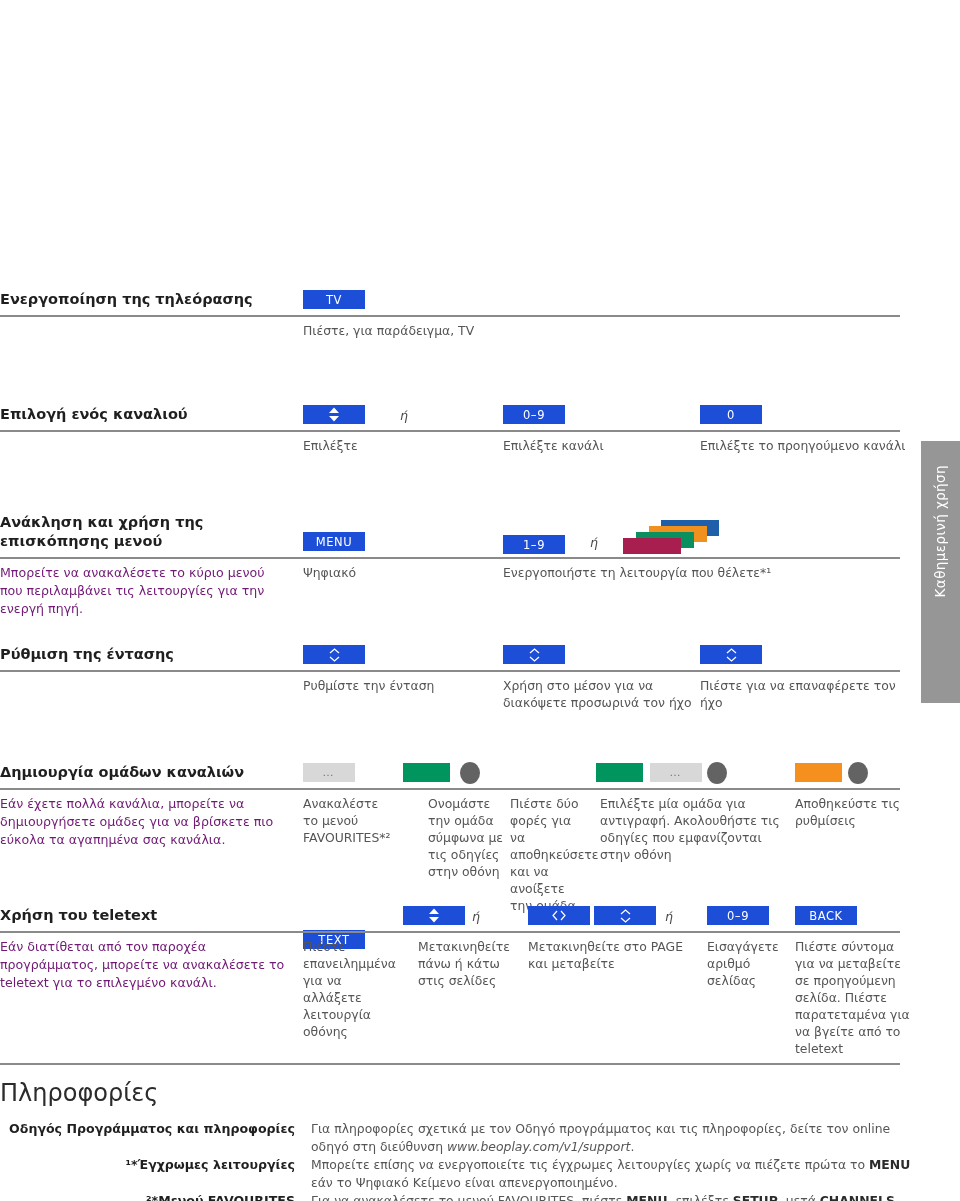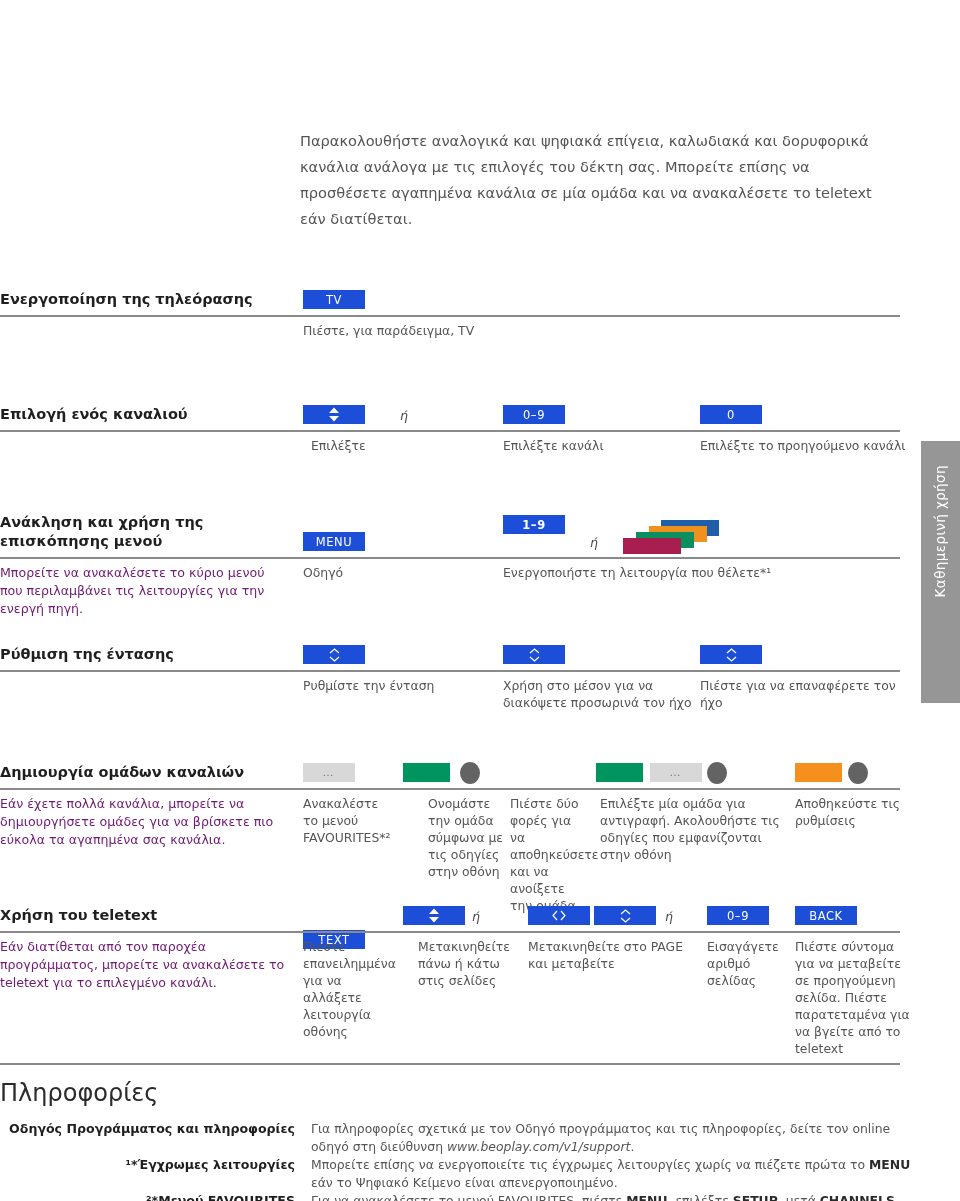--- a/index.html
+++ b/index.html
@@ -101,21 +101,20 @@
   .info-text b{font-weight:bold;color:#2b2b2b;}
 
   svg{display:block;}
 </style>
 </head>
 <body>
 
 <div class="page">
 
 
-  <div class="intro">Παρακολουθήστε αναλογικά και ψηφιακά επίγεια, καλωδιακά και δορυφορικά κανάλια ανάλογα με τις επιλογές του δέκτη σας. Μπορείτε επίσης να προσθέσετε αγαπημένα κανάλια σε μία ομάδα και να ανακαλέσετε το teletext εάν διατίθεται.</div>
 
   <div class="vtab">
     <span>Καθημερινή χρήση</span>
   </div>
 
   <div class="section" style="top:290px;">
     <div class="sect-title">Ενεργοποίηση της τηλεόρασης</div>
     <div class="chip" style="left:303px;top:0px;">TV</div>
     <div class="sect-rule" style="top:25px;"></div>
     <div class="caption" style="left:303px;top:32px;width:300px;">Πιέστε, για παράδειγμα, TV</div>
@@ -132,44 +131,44 @@
         </svg>
       </span>
     </div>
 
     <div class="or" style="left:400px;top:3px;">ή</div>
     <div class="chip" style="left:503px;top:0px;">0–9</div>
     <div class="chip" style="left:700px;top:0px;">0</div>
 
     <div class="sect-rule" style="top:25px;"></div>
 
-    <div class="caption" style="left:303px;top:32px;width:90px;margin-left:8px;">Επιλέξτε</div>
+    <div class="caption" style="left:303px;top:32px;width:90px;">Επιλέξτε</div>
     <div class="caption" style="left:503px;top:32px;width:180px;">Επιλέξτε κανάλι</div>
     <div class="caption" style="left:700px;top:32px;width:210px;">Επιλέξτε το προηγούμενο κανάλι</div>
   </div>
 
   <div class="section" style="top:513px;">
     <div class="sect-title" style="top:0;">Ανάκληση και χρήση της</div>
     <div class="sect-title" style="top:19px;">επισκόπησης μενού</div>
 
     <div class="chip" style="left:303px;top:19px;">MENU</div>
-    <div class="chip" style="left:503px;top:2px;font-weight:bold;">1–9</div>
+    <div class="chip" style="left:503px;top:22px;">1–9</div>
     <div class="or" style="left:590px;top:22px;">ή</div>
 
     <div class="colorstack" style="left:623px;top:7px;">
       <i class="cs-blue"></i>
         <i class="cs-orange"></i>
         <i class="cs-green"></i>
         <i class="cs-red"></i>
     </div>
 
     <div class="sect-rule" style="top:44px;"></div>
 
     <div class="sect-body" style="top:51px;">Μπορείτε να ανακαλέσετε το κύριο μενού που περιλαμβάνει τις λειτουργίες για την ενεργή πηγή.</div>
-    <div class="caption" style="left:303px;top:51px;width:150px;">Οδηγό</div>
+    <div class="caption" style="left:303px;top:51px;width:150px;">Ψηφιακό</div>
     <div class="caption" style="left:503px;top:51px;width:300px;">Ενεργοποιήστε τη λειτουργία που θέλετε*¹</div>
   </div>
 
   <div class="section" style="top:645px;">
     <div class="sect-title">Ρύθμιση της έντασης</div>
 
     <div class="chip" style="left:303px;top:0px;">
       <span>
         <svg width="13" height="14" viewBox="0 0 13 14">
           <polyline points="2,5 6.5,1 11,5" fill="none" stroke="#ffffff" stroke-width="1.2"></polyline>

